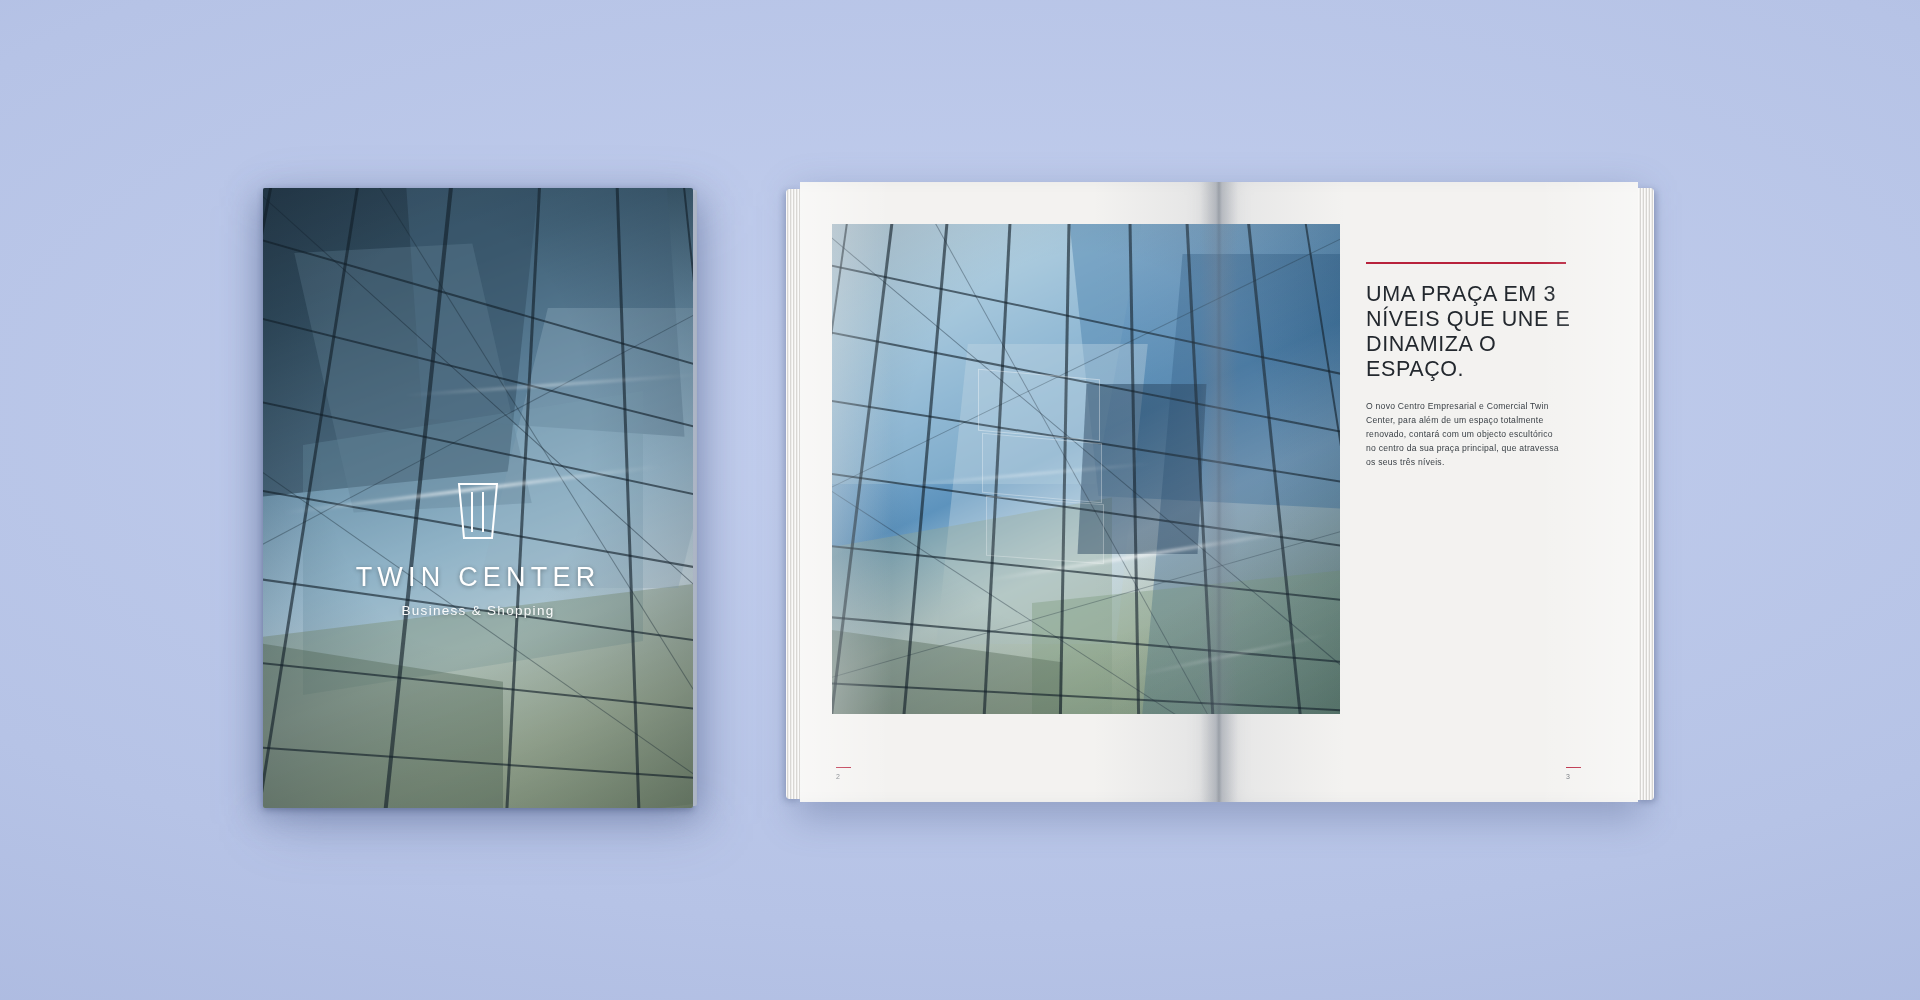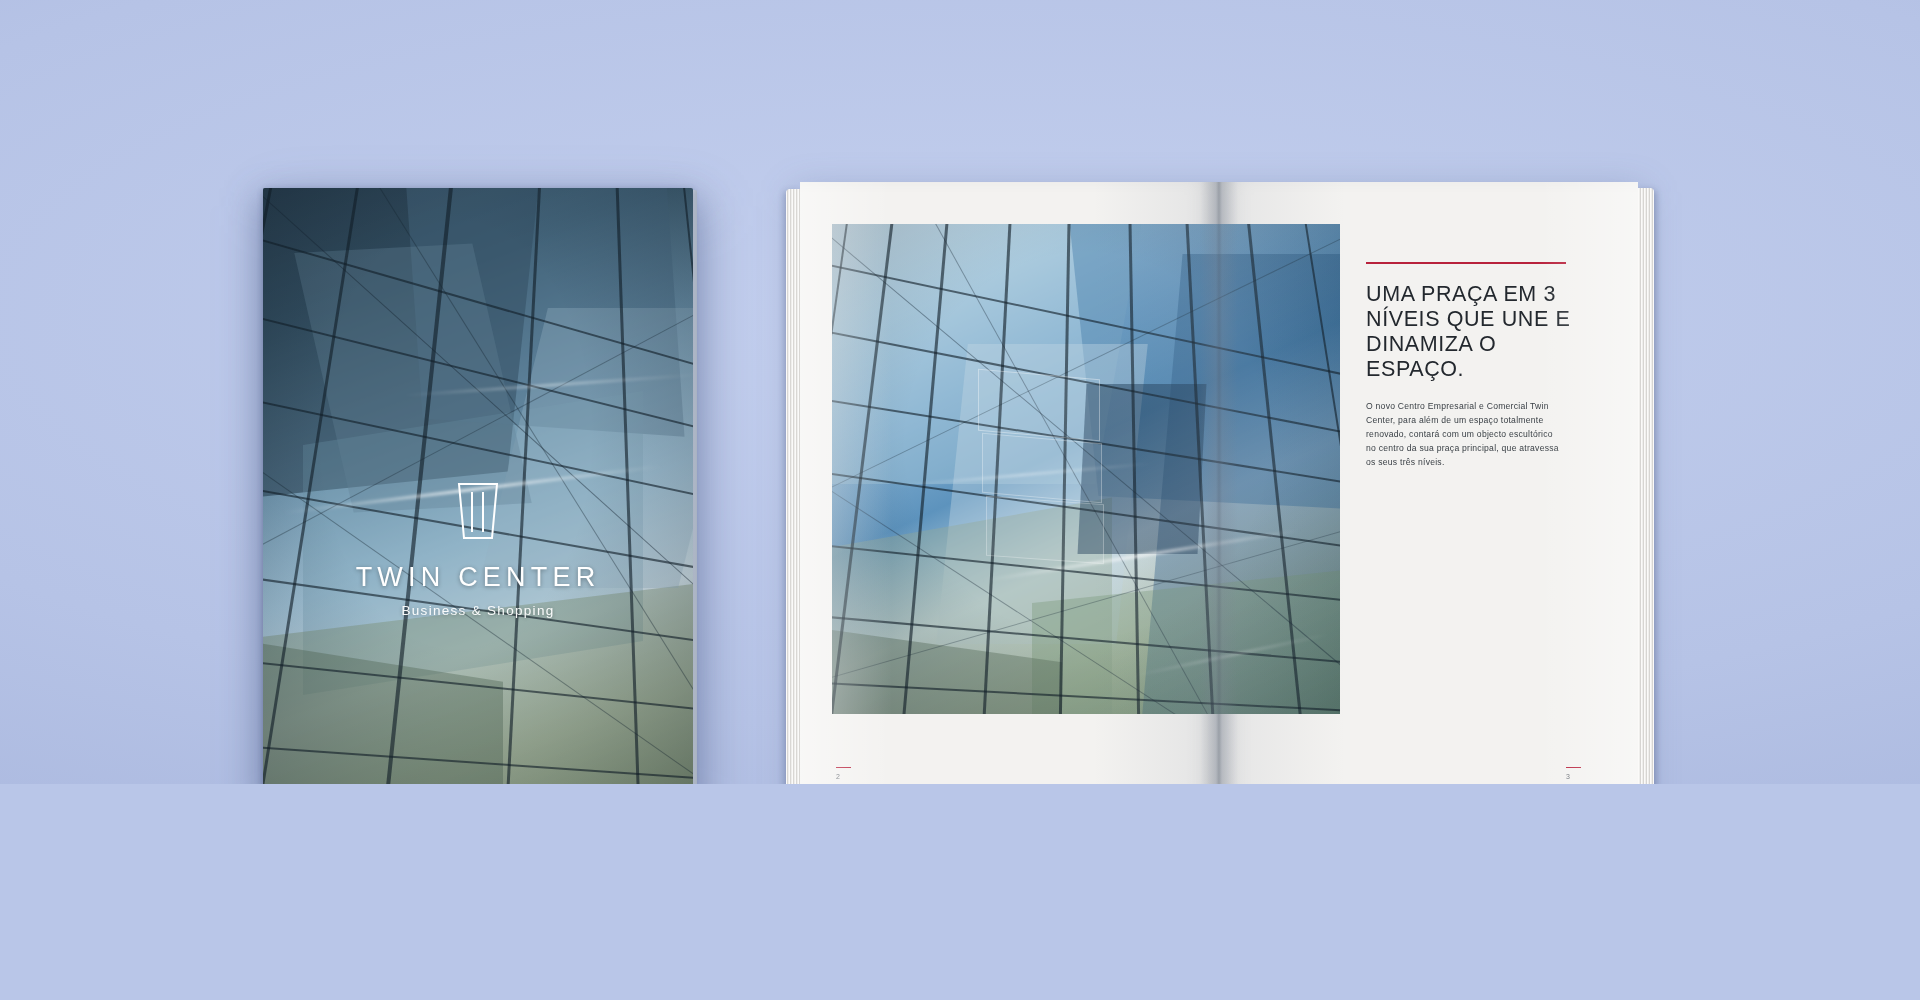--- a/index.html
+++ b/index.html
@@ -11,21 +11,21 @@
     width: 1920px;
     height: 1000px;
     overflow: hidden;
     font-family: "Liberation Sans", sans-serif;
   }
 
   
   .scene {
     position: relative;
     width: 1920px;
-    height: 784px;
+    height: 1000px;
     background: radial-gradient(ellipse 140% 110% at 52% 40%, #c3cfee 0%, #b6c3e6 48%, #a9b7de 78%, #9fade0 100%);
     overflow: hidden;
   }
 
   
   .cover-wrap {
     position: absolute;
     left: 263px;
     top: 188px;
     width: 430px;

